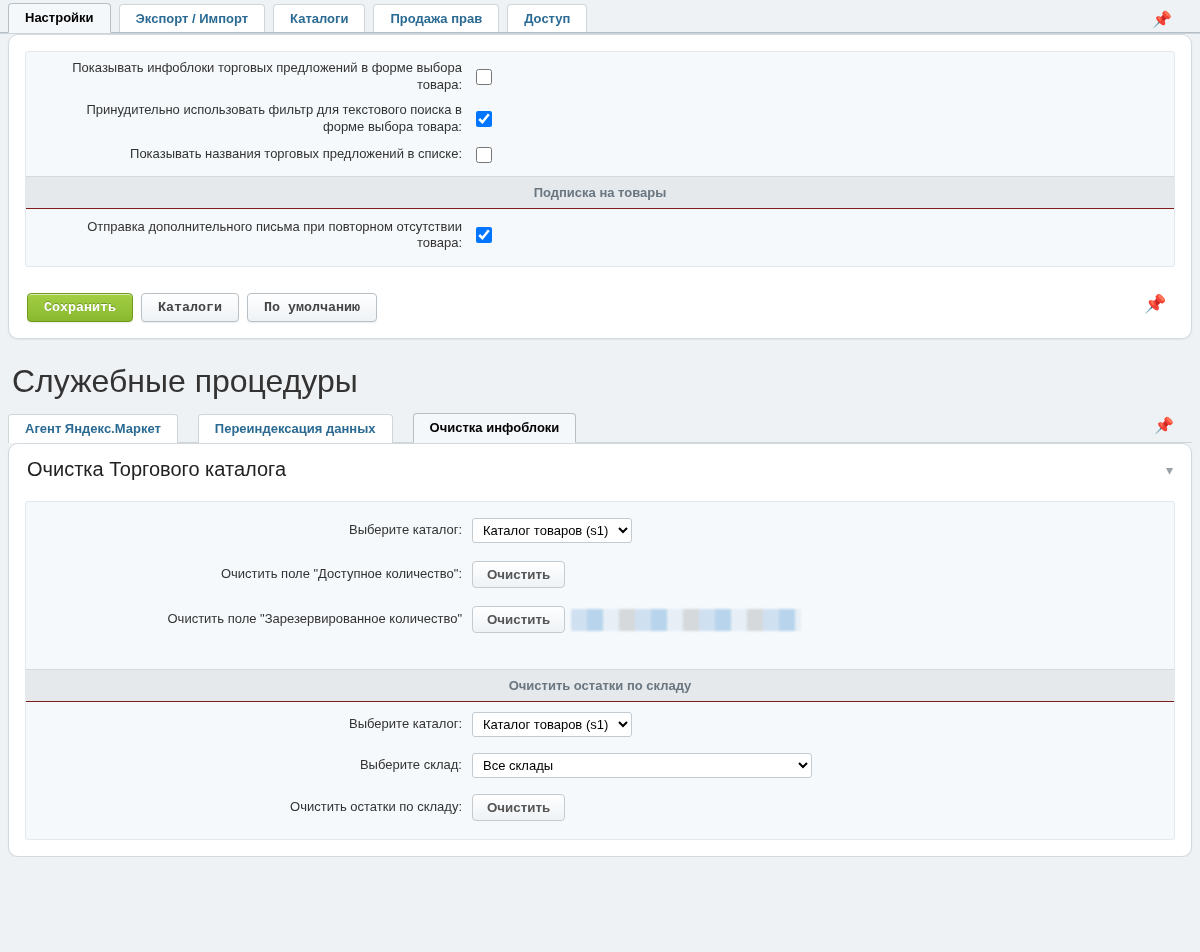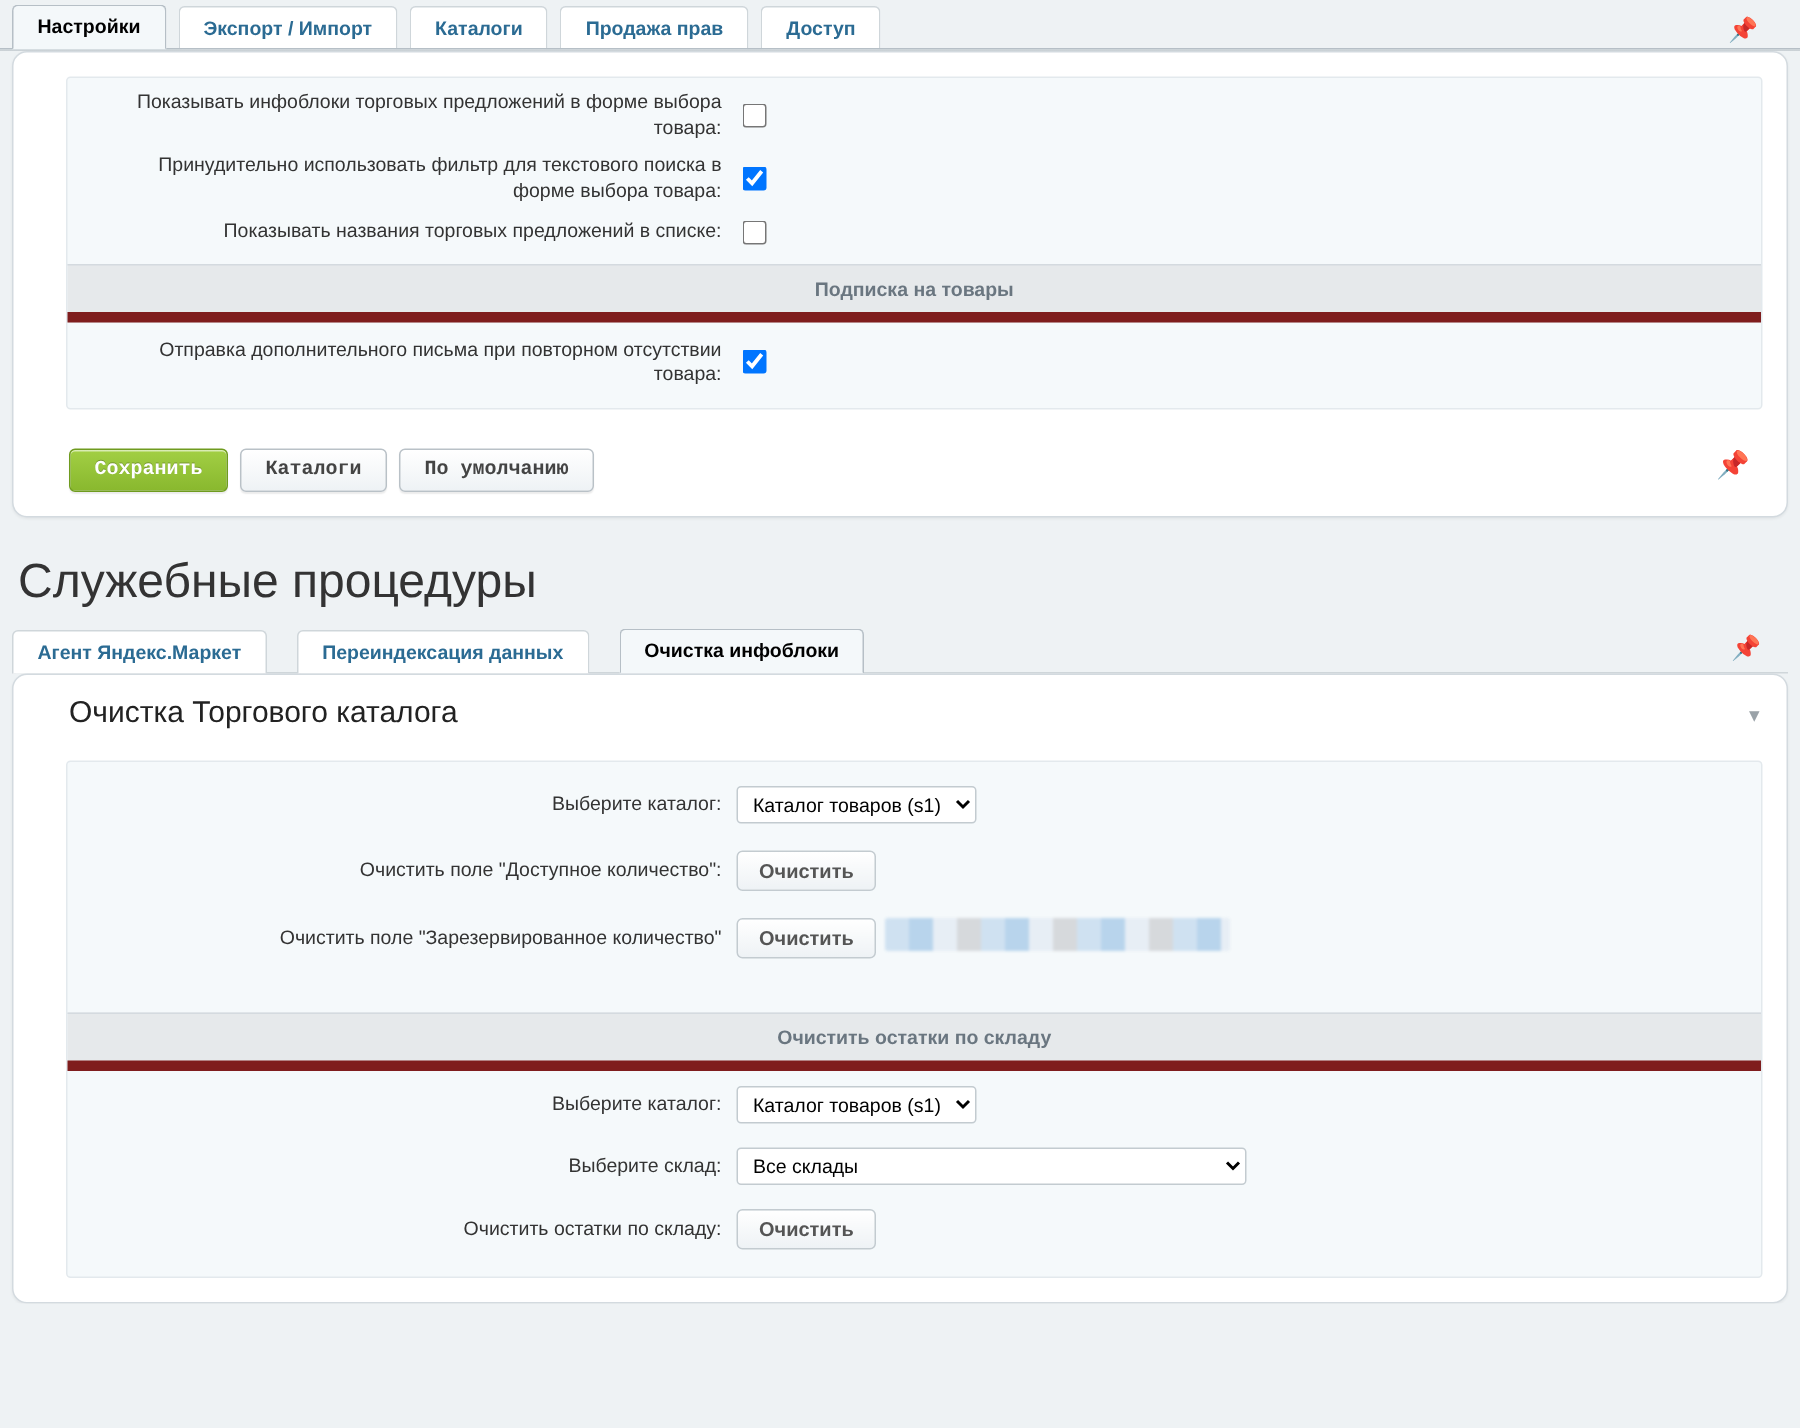--- a/index.html
+++ b/index.html
@@ -60,21 +60,20 @@
     top: 6px;
   }
   
   .panel {
     background: #fff;
     border: 1px solid #d3dadf;
     border-radius: 10px;
     box-shadow: 0 1px 2px rgba(0,0,0,0.06);
     margin-top: 0;
     position: relative;
-    padding-left: 19px;
   }
   .inner-form {
     background: #f5f9fb;
     border: 1px solid #e3e9ed;
     border-radius: 3px;
     margin: 16px;
     padding: 4px 0 10px;
   }
   .form-row {
     display: flex;
@@ -82,35 +81,36 @@
     padding: 4px 16px;
   }
   .form-row .lbl {
     width: 430px;
     text-align: right;
     padding-right: 10px;
     line-height: 1.3;
   }
   .form-row .ctrl {
     display: flex;
+    align-items: center;
     gap: 6px;
     flex: 1;
   }
   input[type="checkbox"] {
     width: 16px;
     height: 16px;
   }
   .section-band {
     background: #e6e9eb;
     color: #6a7680;
     font-weight: bold;
     text-align: center;
     padding: 8px 0;
     border-top: 1px solid #d4dadf;
-    border-bottom: 7px solid #7f1d1d;
+    border-bottom: 1px solid #7f1d1d;
     margin: 6px 0;
   }
   
   .btnbar {
     display: flex;
     align-items: center;
     gap: 8px;
     padding: 10px 18px 16px;
     position: relative;
   }

